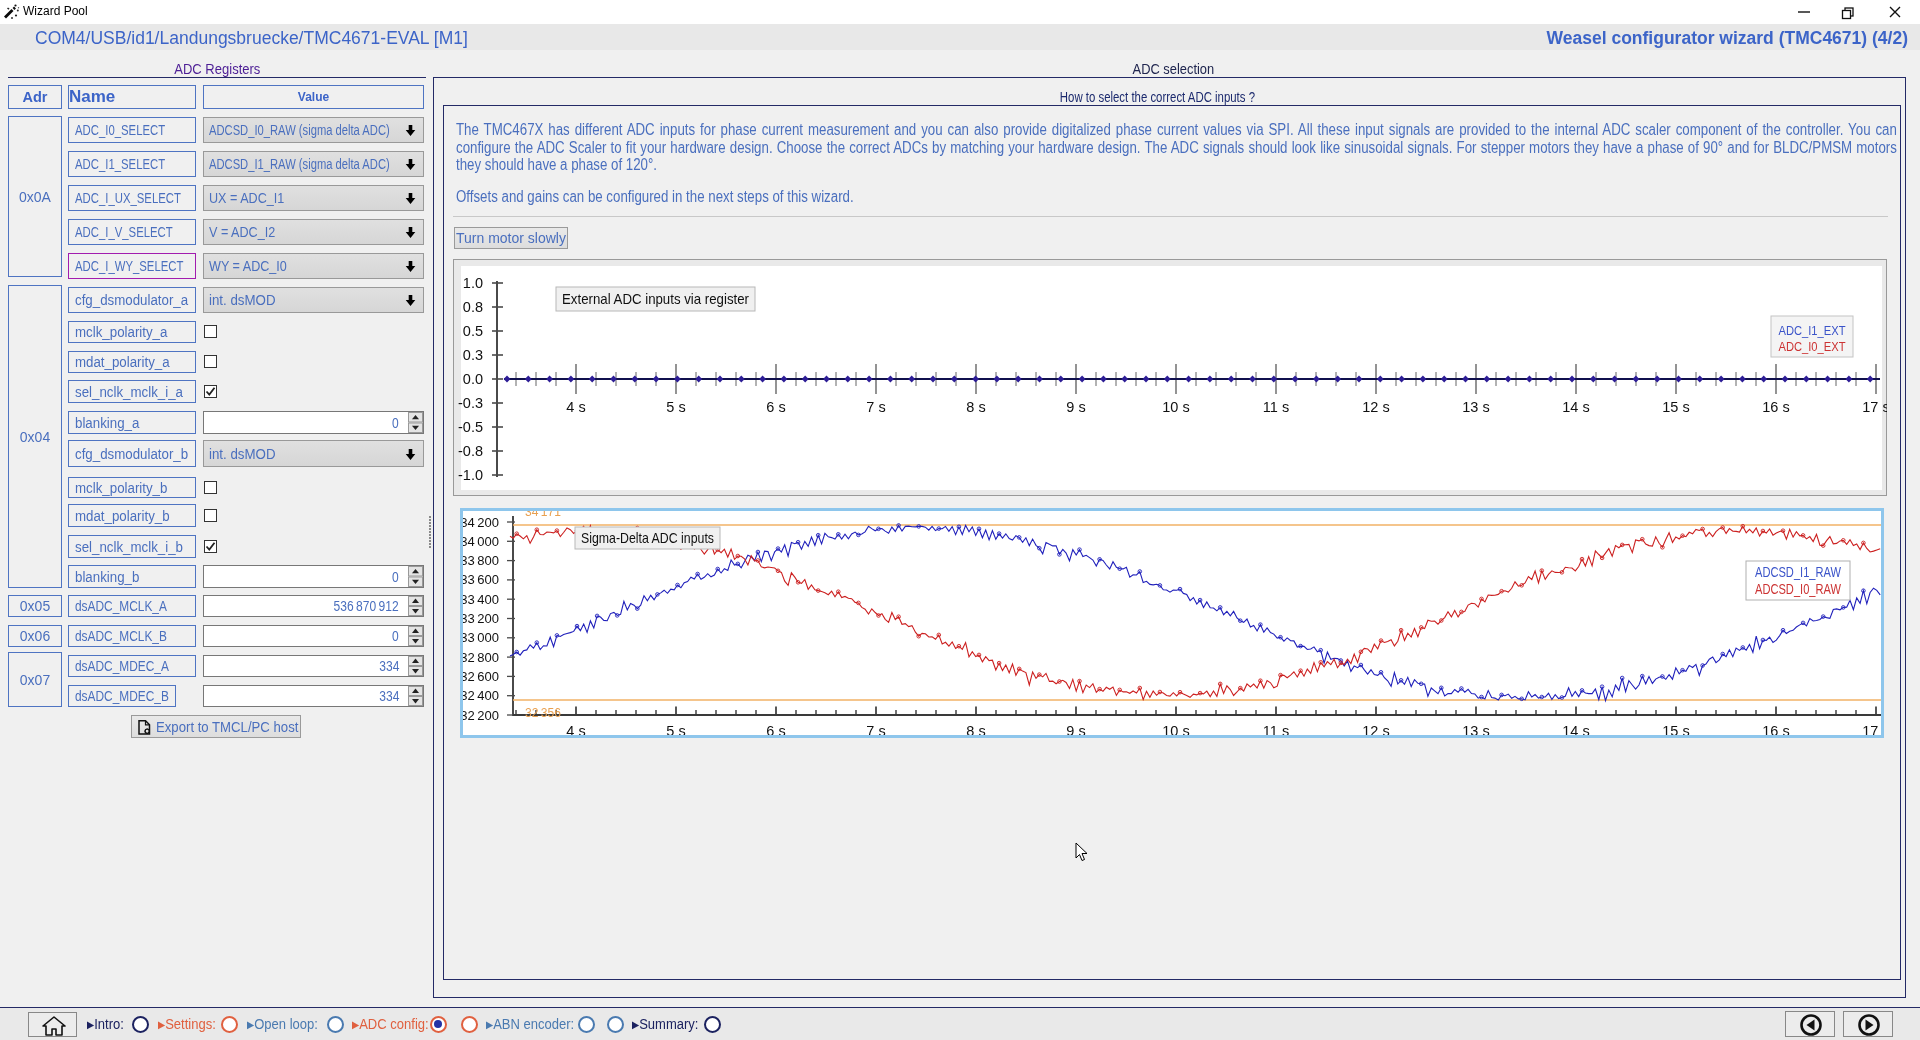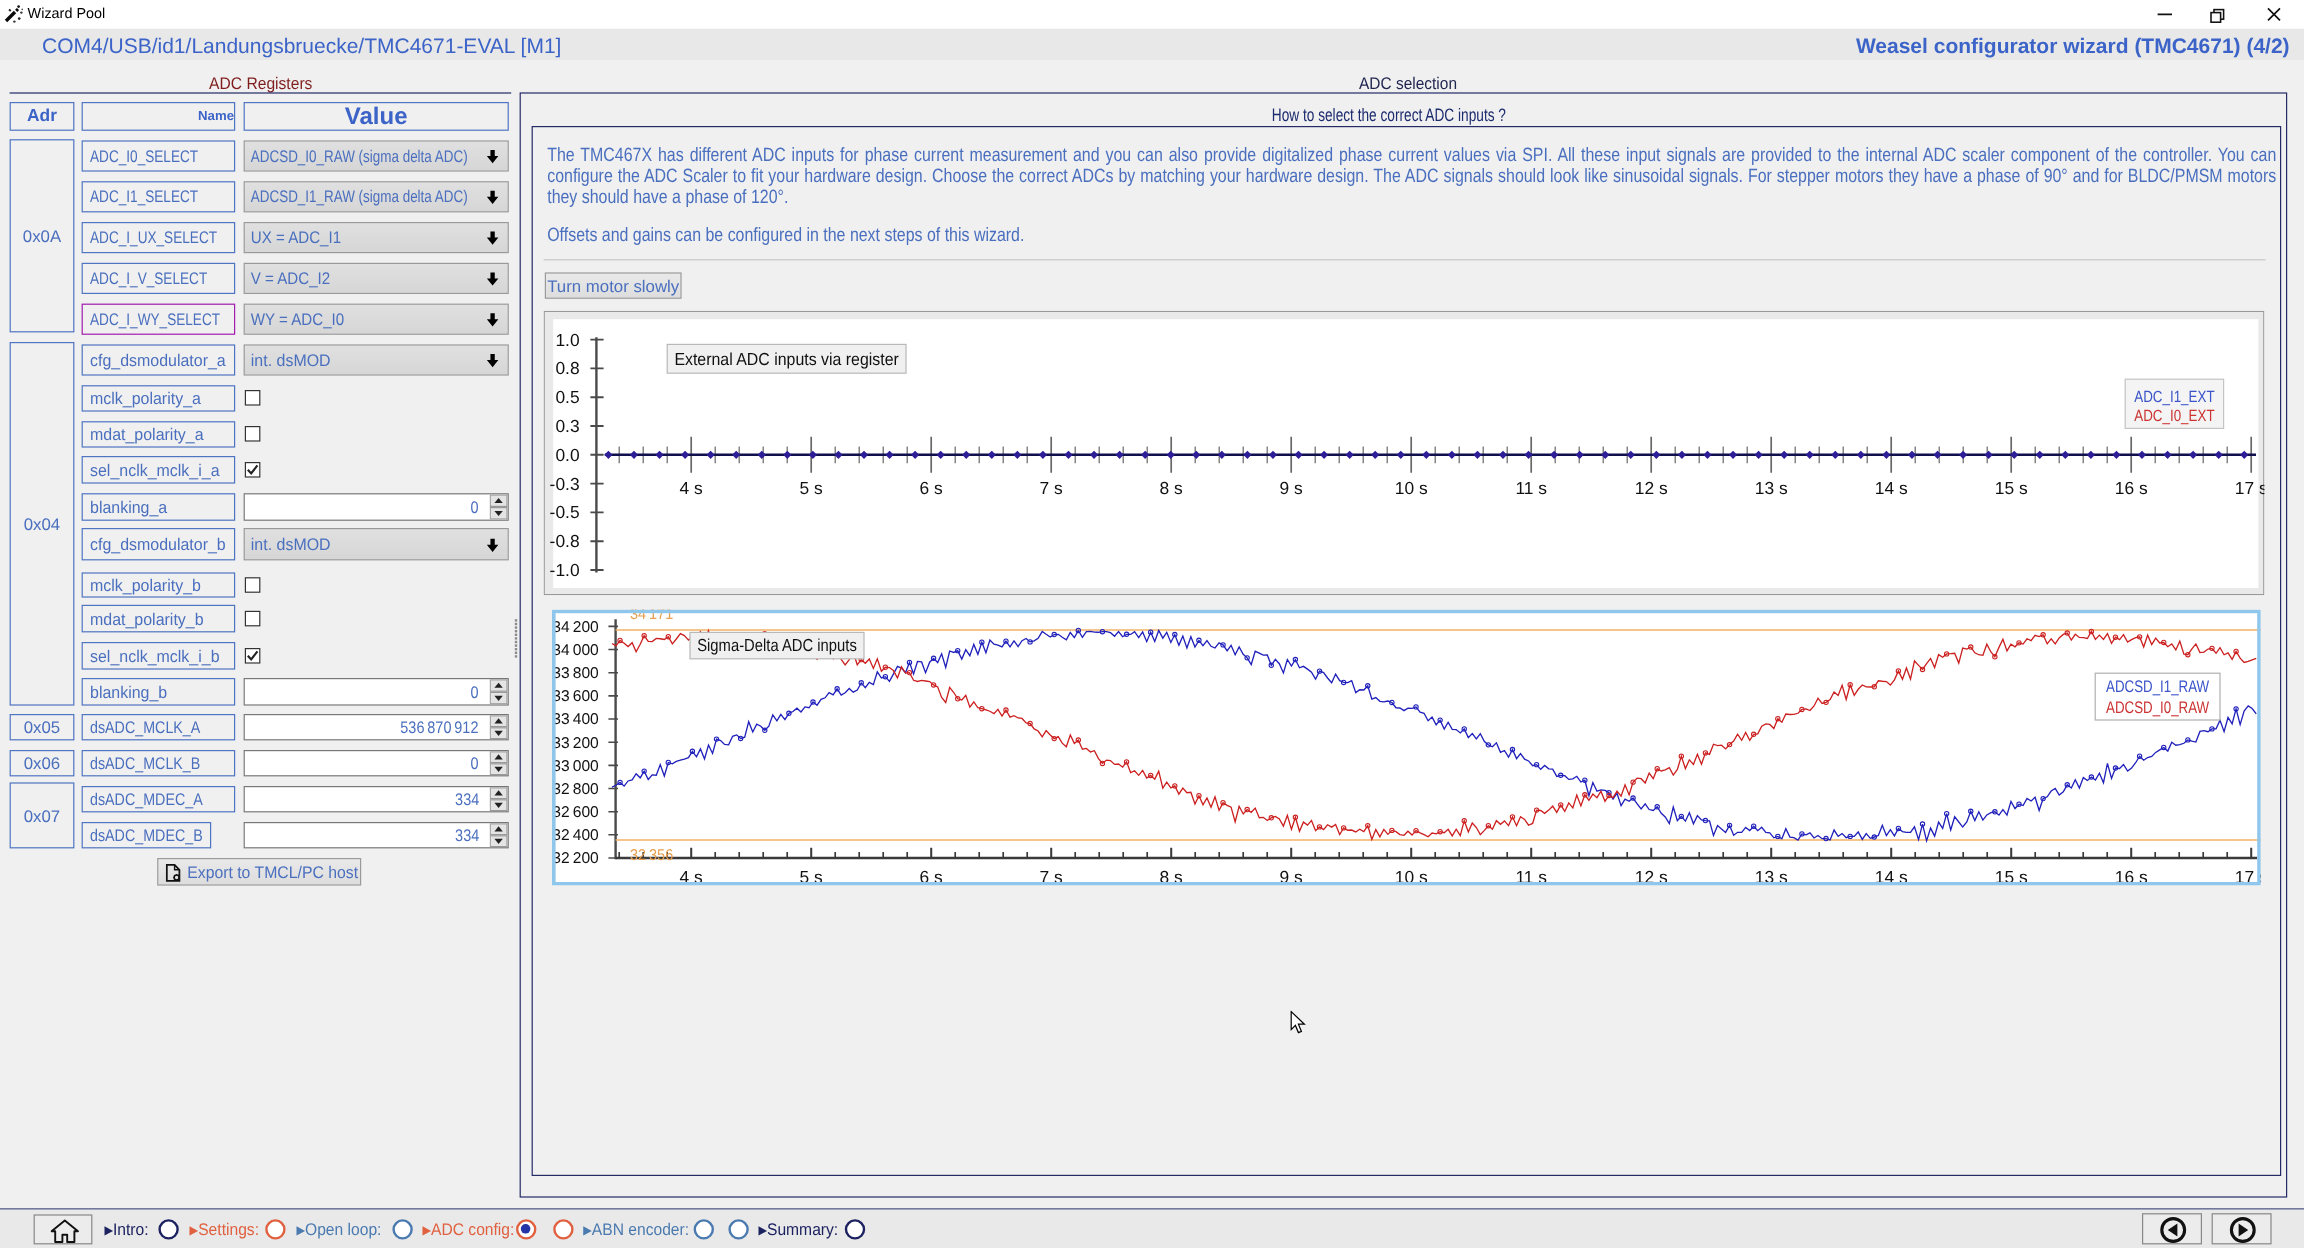--- a/index.html
+++ b/index.html
@@ -25,26 +25,26 @@
     <rect x="57" y="8" width="8" height="8" fill="none" stroke="#111" stroke-width="1.3"></rect>
     <rect x="54.5" y="10.5" width="8" height="8" fill="#fff" stroke="#111" stroke-width="1.3"></rect>
     <path d="M102 7 l10 10 M112 7 l-10 10" stroke="#111" stroke-width="1.4"></path>
   </svg>
 </div>
 
 <div class="abs" style="left:0;top:24px;width:1920px;height:26px;background:#e8e8e8;"></div>
 <div class="abs" style="left:35px;top:28px;font-size:17.5px;font-weight:normal;color:#3c64c8;">COM4/USB/id1/Landungsbruecke/TMC4671-EVAL [M1]</div>
 <div class="abs" style="right:12px;top:28px;font-size:17.5px;font-weight:bold;color:#3c64c8;">Weasel configurator wizard (TMC4671) (4/2)</div>
 
-<div class="abs" style="left:8px;top:61px;width:418px;height:15px;text-align:center;font-size:14px;color:#7f1d1d;"><span style="display:inline-block;transform:scaleX(0.93)">ADC Registers</span></div>
+<div class="abs" style="left:8px;top:61px;width:418px;height:15px;text-align:center;font-size:14px;color:#4c1d95;"><span style="display:inline-block;transform:scaleX(0.93)">ADC Registers</span></div>
 <div class="abs" style="left:8px;top:77px;width:418px;height:1px;background:#242a66;"></div>
 
 <div class="abs" style="left:8px;top:85px;width:54px;height:24px;border:1px solid #4f74c2;box-sizing:border-box;text-align:center;font-size:14.5px;font-weight:bold;color:#3c64c8;line-height:22px;">Adr</div>
-<div class="abs" style="left:68px;top:85px;width:128px;height:24px;border:1px solid #4f74c2;box-sizing:border-box;text-align:right;font-size:11px;font-weight:bold;color:#3c64c8;line-height:22px;">Name</div>
-<div class="abs" style="left:203px;top:85px;width:221px;height:24px;border:1px solid #4f74c2;box-sizing:border-box;text-align:center;font-size:20px;font-weight:bold;color:#3c64c8;line-height:22px;">Value</div>
+<div class="abs" style="left:68px;top:85px;width:128px;height:24px;border:1px solid #4f74c2;box-sizing:border-box;text-align:left;font-size:17px;font-weight:bold;color:#3c64c8;line-height:22px;">Name</div>
+<div class="abs" style="left:203px;top:85px;width:221px;height:24px;border:1px solid #4f74c2;box-sizing:border-box;text-align:center;font-size:12px;font-weight:bold;color:#3c64c8;line-height:22px;">Value</div>
 
 <div style="position:absolute;left:8px;top:116px;width:54px;height:161px;border:1px solid #4f74c2;box-sizing:border-box;text-align:center;">
     <span style="position:absolute;left:0;right:0;top:50%;transform:translateY(-52%);font-size:14px;color:#4a6fbe">0x0A</span>
   </div>
 <div style="position:absolute;left:8px;top:285px;width:54px;height:303px;border:1px solid #4f74c2;box-sizing:border-box;text-align:center;">
     <span style="position:absolute;left:0;right:0;top:50%;transform:translateY(-52%);font-size:14px;color:#4a6fbe">0x04</span>
   </div>
 <div style="position:absolute;left:8px;top:595px;width:54px;height:22px;border:1px solid #4f74c2;box-sizing:border-box;text-align:center;">
     <span style="position:absolute;left:0;right:0;top:50%;transform:translateY(-52%);font-size:14px;color:#4a6fbe">0x05</span>
   </div>

